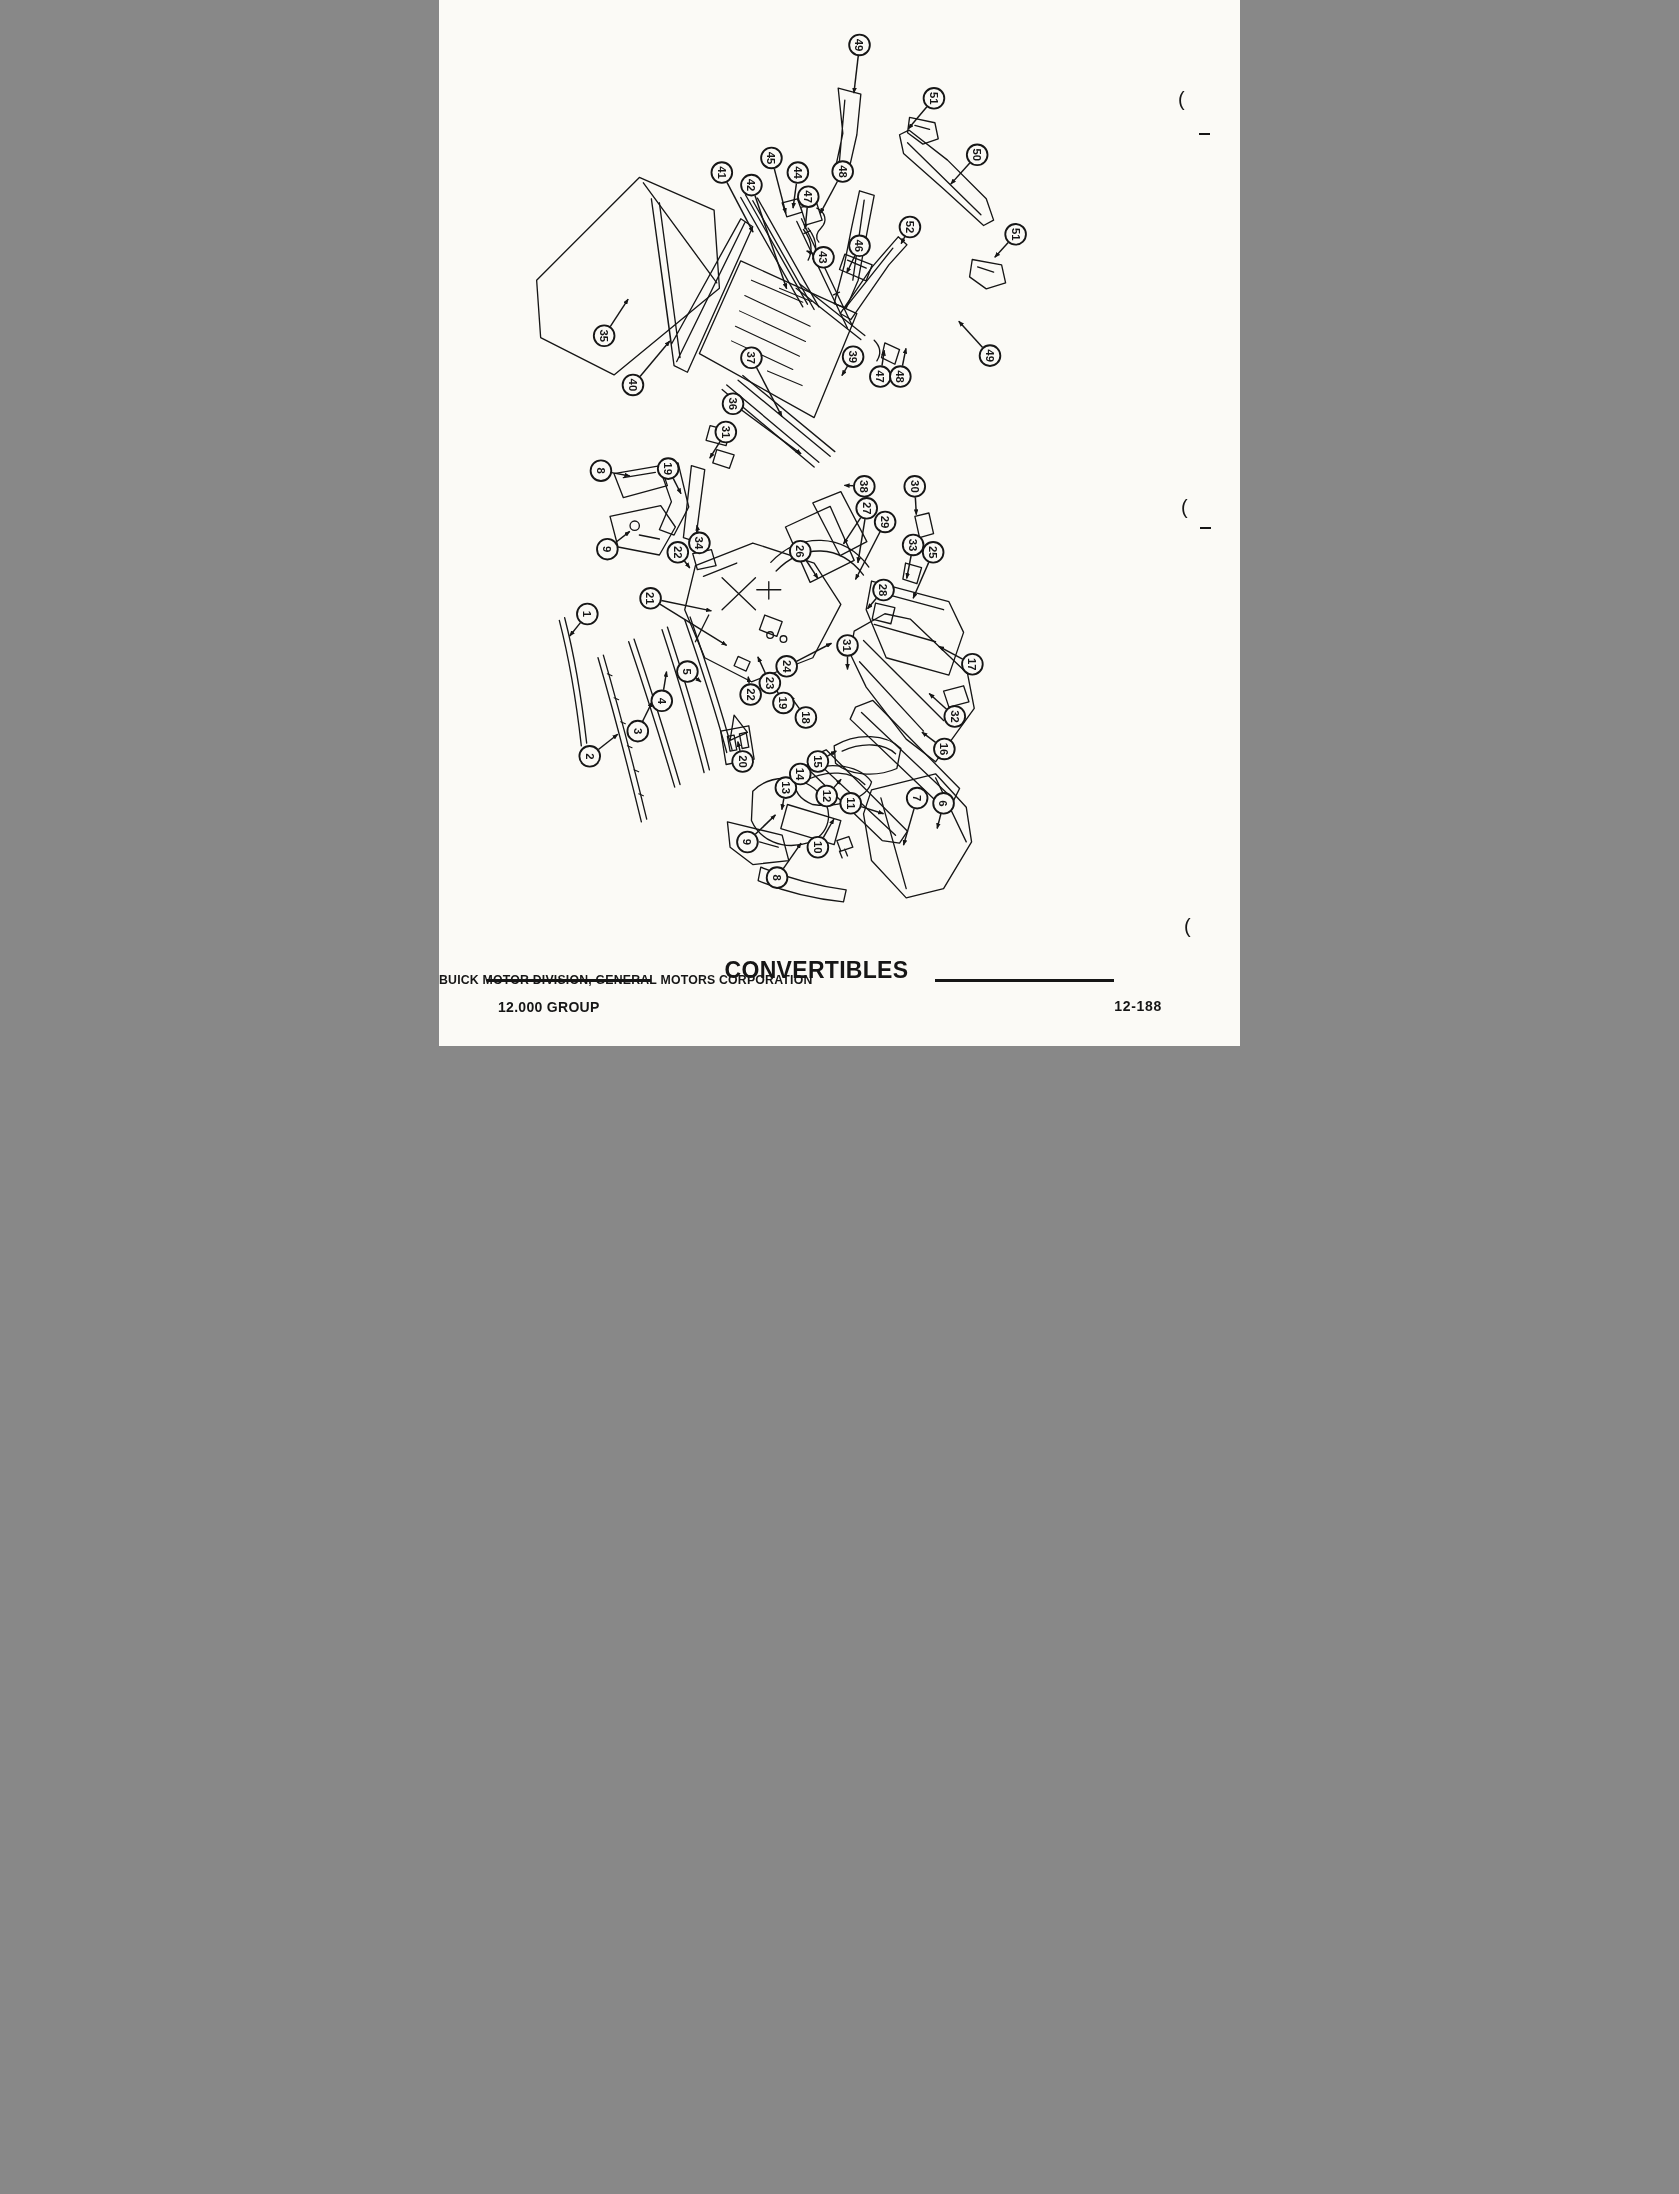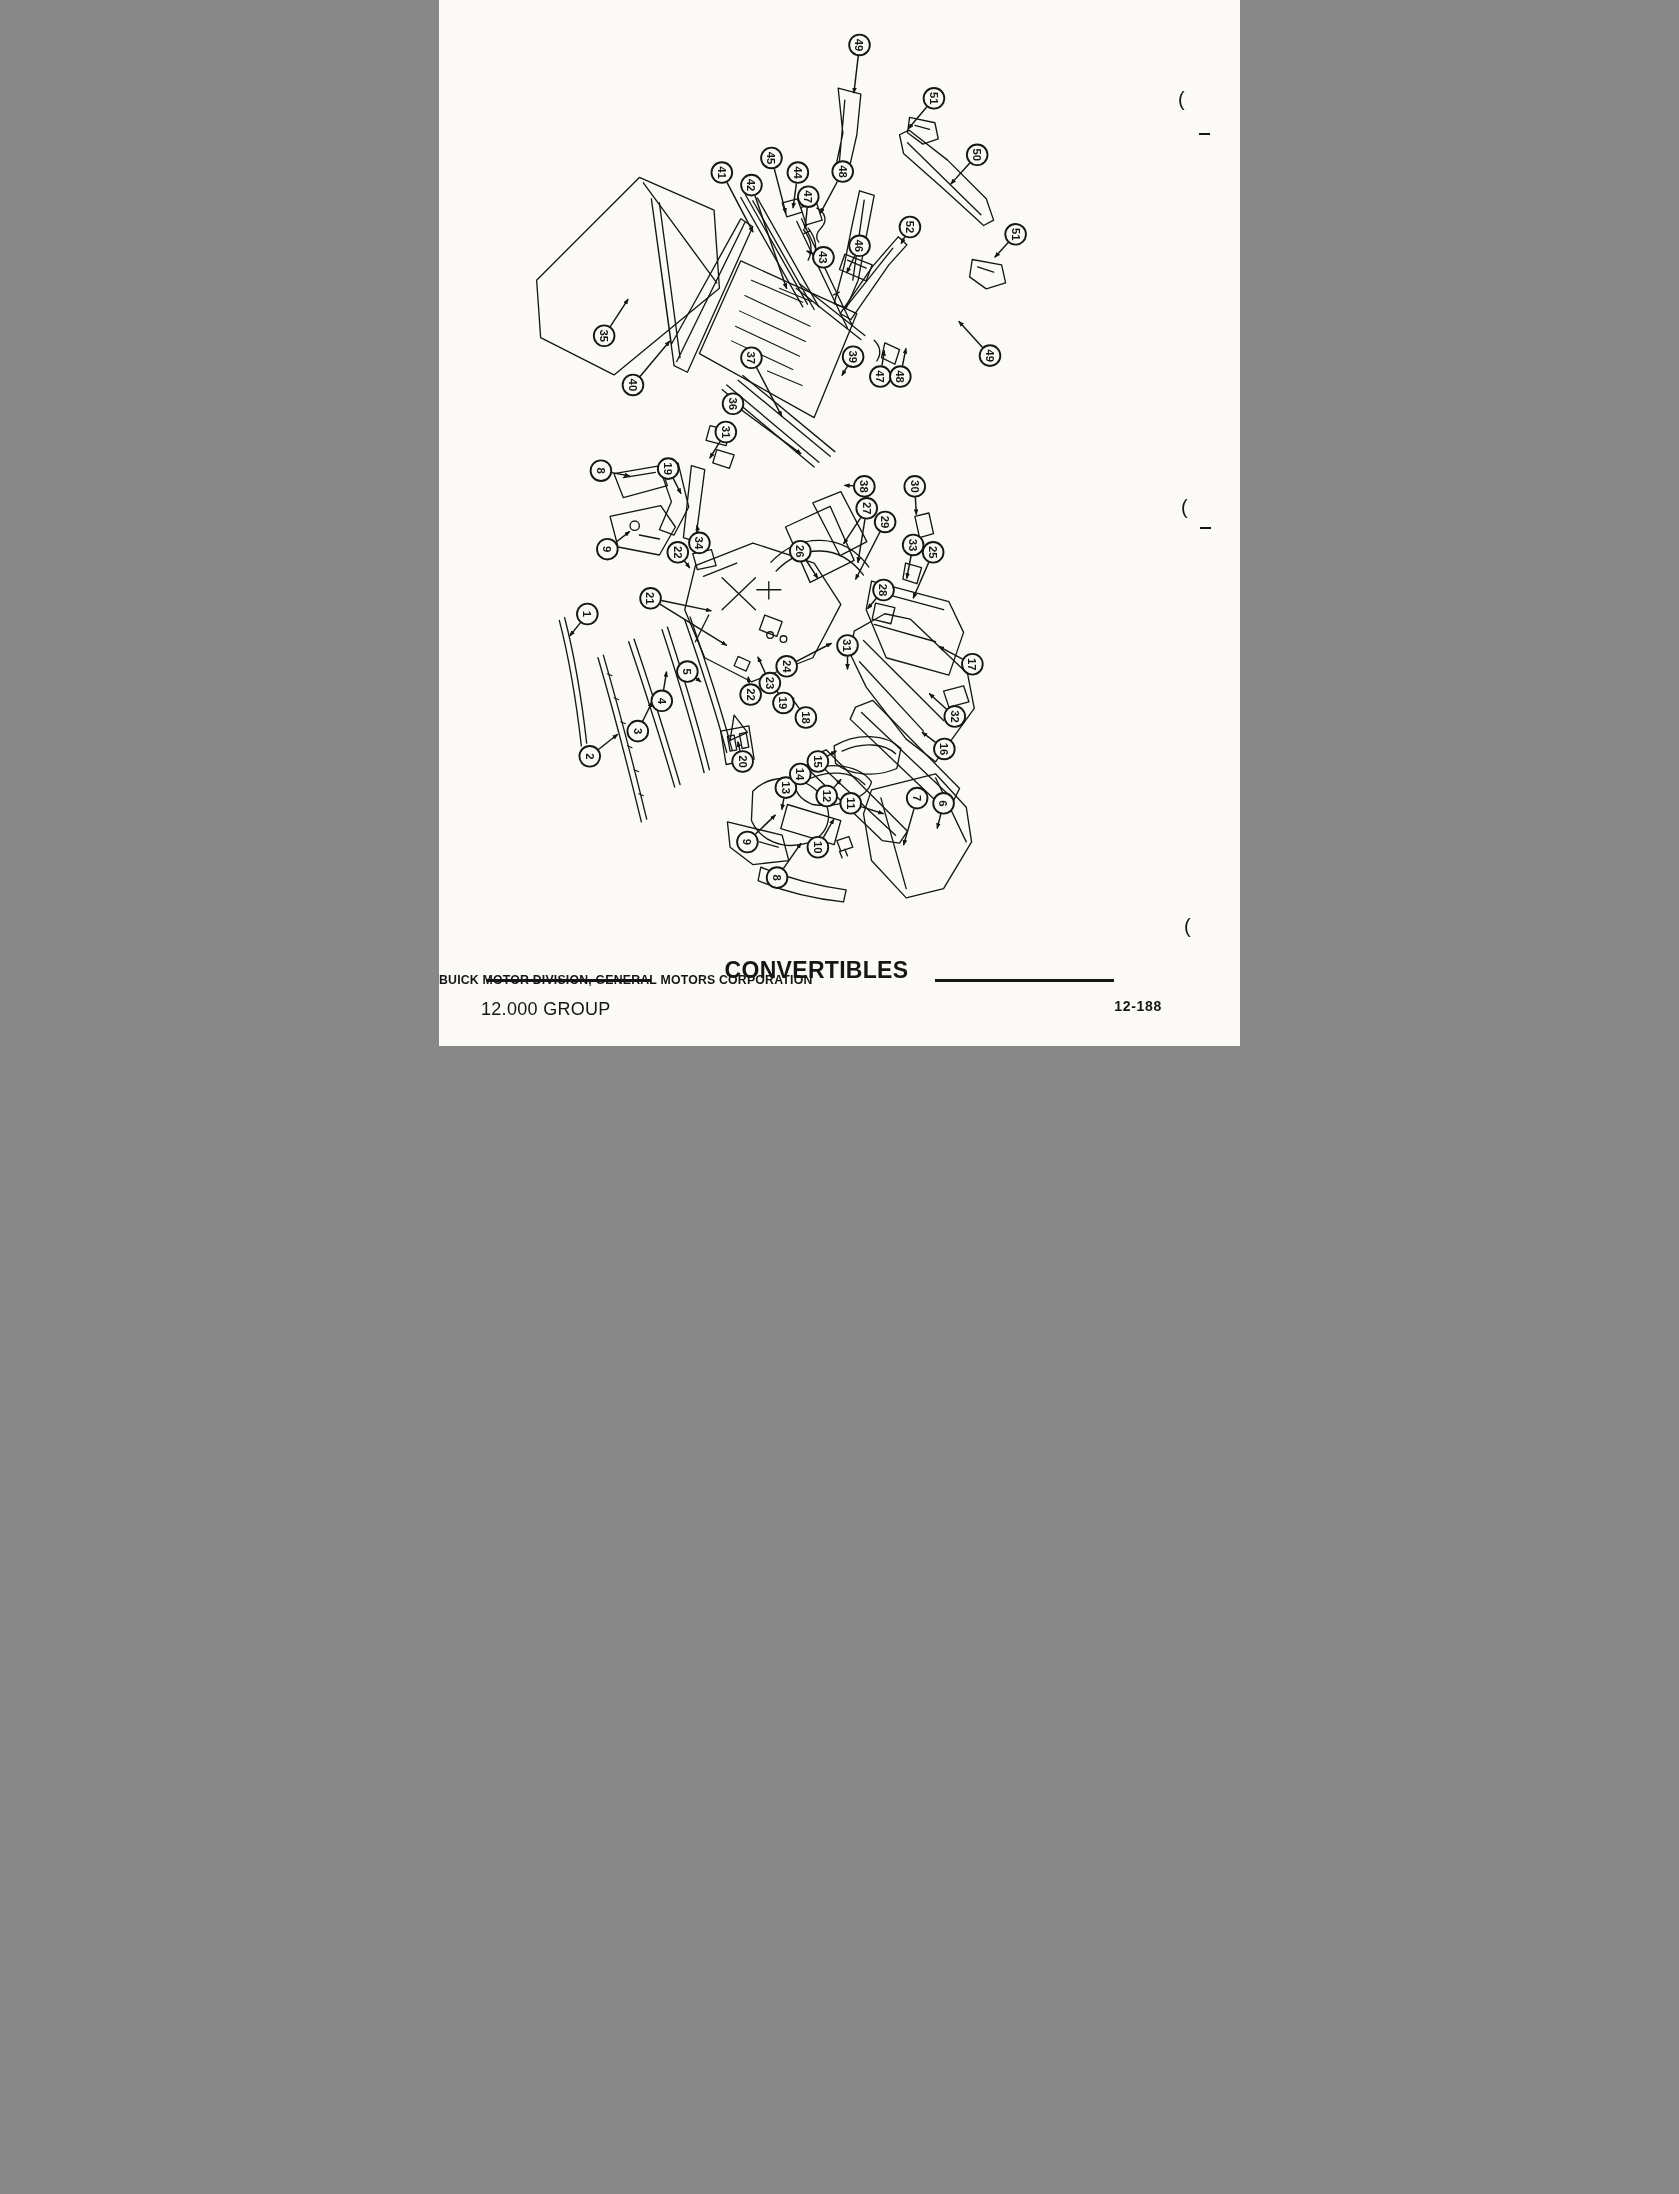--- a/index.html
+++ b/index.html
@@ -25,21 +25,21 @@
   .titleblock{position:absolute;left:0;width:100%;text-align:center;font-weight:700;letter-spacing:0.3px;}
   .t1{top:911px;font-size:23px;}
   .t2{top:934px;font-size:23px;word-spacing:6px;}
   .t3{top:957px;font-size:23px;}
   .titleblock span{display:inline-block;transform:translateX(-23px);}
   .rule{position:absolute;height:2.7px;background:var(--ink);top:979px;}
   .rule.left{left:48px;width:164px;}
   .rule.right{left:496px;width:179px;}
   .division{position:absolute;top:973px;left:0;width:753px;font-size:12.3px;font-weight:700;letter-spacing:0.2px;}
   .pagenum{position:absolute;top:998px;left:0;width:723px;text-align:right;font-size:14px;font-weight:700;letter-spacing:0.7px;}
-  .group{position:absolute;top:999px;left:42px;font-size:18px;font-weight:400;letter-spacing:0.3px;}
+  .group{position:absolute;top:999px;left:59px;font-size:14px;font-weight:700;letter-spacing:0.3px;}
   .artifact{position:absolute;color:var(--ink);font-size:20px;font-weight:400;}
   .artifact.dash{width:11.3px;height:2px;background:var(--ink);}
 </style>
 </head>
 <body>
 
 <div class="page">
 
   <svg class="art" viewBox="0 0 1200 1568">
     <defs>

